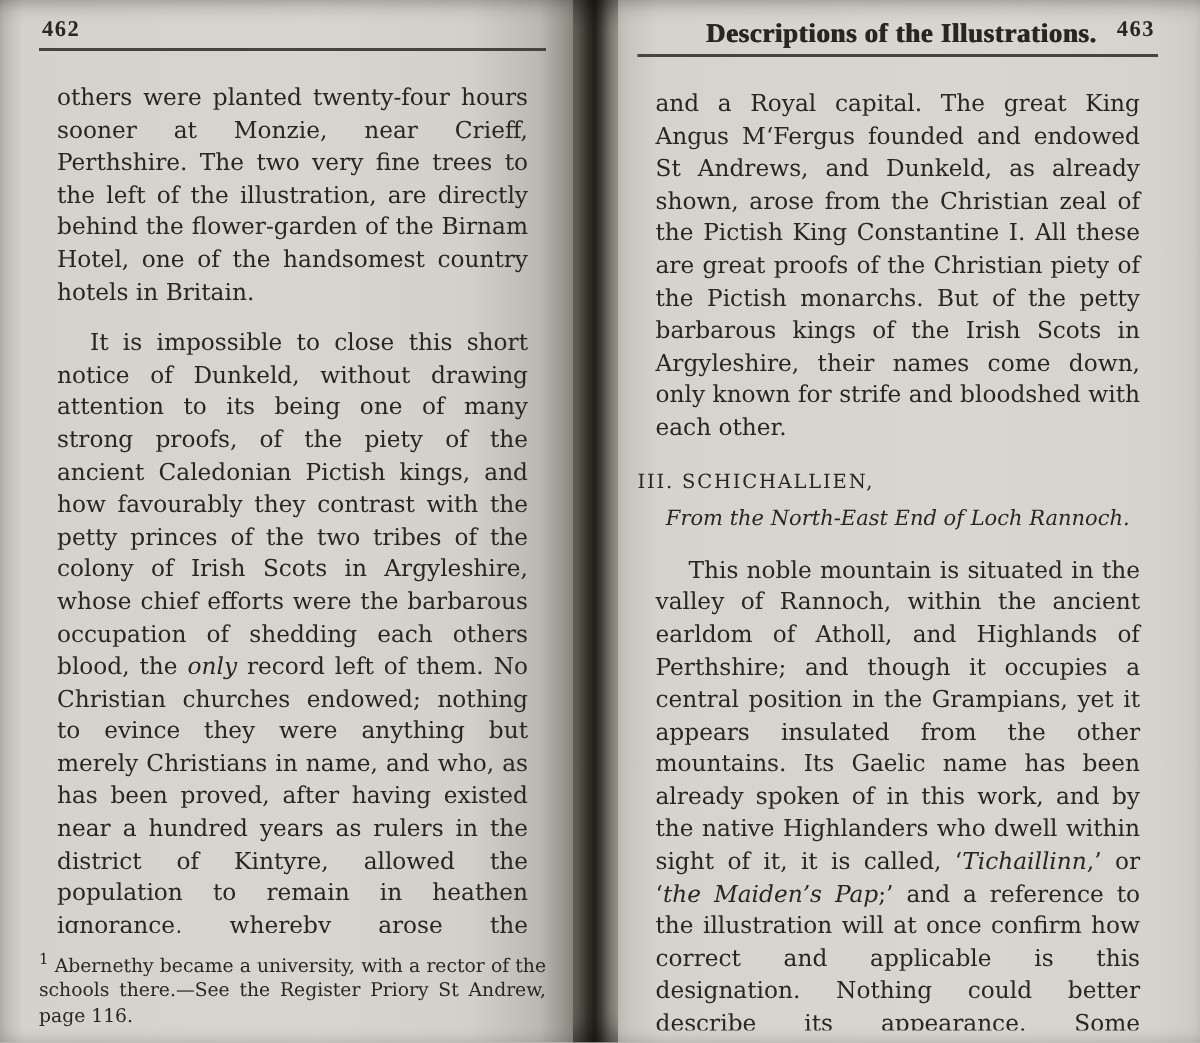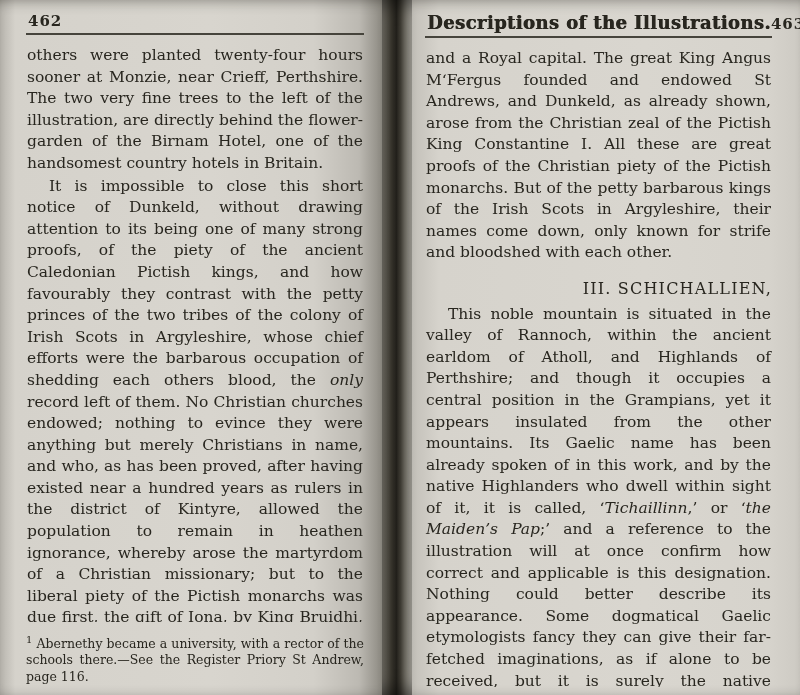--- a/index.html
+++ b/index.html
@@ -43,23 +43,24 @@
   }
   .page-right {
     width: 388px;
     padding: 8px 28px 8px 13px;
     background: linear-gradient(to right,
       #c3c0b9 0%, #d6d3cc 7%, #d9d6cf 60%, #d6d3cc 92%,
       #cdcac3 100%);
   }
   .page-header {
     display: flex;
-    align-items: flex-end;
+    align-items: flex-start;
     justify-content: space-between;
     padding: 4px 2px 3px 2px;
+    font-family: Liberation Serif, serif;
   }
   .page-number {
     font-weight: bold;
     font-size: 15px;
     letter-spacing: 1px;
   }
   .running-title {
     font-weight: bold;
     font-size: 18px;
     letter-spacing: .4px;
@@ -73,33 +74,33 @@
     margin-bottom: 9px;
   }
   .page-body {
     flex: 1;
     overflow: hidden;
     font-size: 15.5px;
     line-height: 21.6px;
     text-align: justify;
   }
   .para {
-    margin: 1px;
+    margin: 12px;
     text-indent: 22px;
   }
   .para.no-indent { text-indent: 0; }
   sup {
     font-size: 10px;
     line-height: 0;
   }
   .section-heading {
     margin: 14px 0 4px 0;
-    text-align: right;
+    text-align: left;
     text-indent: 0;
-    font-size: 16px;
+    font-size: 13px;
     font-weight: normal;
     letter-spacing: 1.2px;
   }
   .section-subtitle {
     text-align: center;
     font-style: italic;
     font-size: 14px;
     margin: 0 0 12px 0;
   }
   .footnote {
@@ -133,17 +134,18 @@
   <div class="page page-right">
     <div class="page-header">
       <span class="page-number-spacer"></span>
       <span class="running-title">Descriptions of the Illustrations.</span>
       <span class="page-number">463</span>
     </div>
     <div class="header-rule"></div>
     <div class="page-body">
       <p class="para no-indent"><span>and a Royal capital.  The great King Angus M‘Fergus founded and endowed St Andrews, and Dunkeld, as already shown, arose from the Christian zeal of the Pictish King Constantine I.  All these are great proofs of the Christian piety of the Pictish monarchs.  But of the petty barbarous kings of the Irish Scots in Argyleshire, their names come down, only known for strife and bloodshed with each other.</span></p>
       <h3 class="section-heading">III. SCHICHALLIEN,</h3>
+      <div class="section-subtitle">From the North-East End of Loch Rannoch.</div>
       <p class="para"><span>This noble mountain is situated in the valley of Rannoch, within the ancient earldom of Atholl, and Highlands of Perthshire; and though it occupies a central position in the Grampians, yet it appears insulated from the other mountains.  Its Gaelic name has been already spoken of in this work, and by the native Highlanders who dwell within sight of it, it is called, ‘</span><i>Tichaillinn</i><span>,’ or ‘</span><i>the Maiden’s Pap</i><span>;’ and a reference to the illustration will at once confirm how correct and applicable is this designation. Nothing could better describe its appearance. Some dogmatical Gaelic etymologists fancy they can give their far-fetched imaginations, as if alone to be received, but it is surely the native Highlanders who best know the names of their mountains.  The height of Schichallien,</span></p>
     </div>
   </div>
 
 </div>
 
 </body></html>

